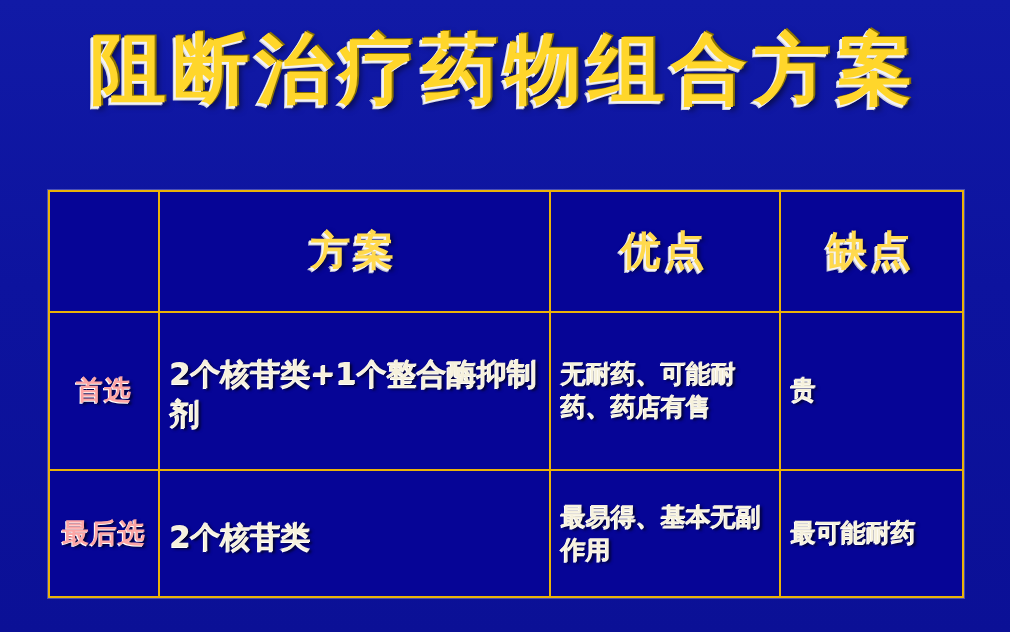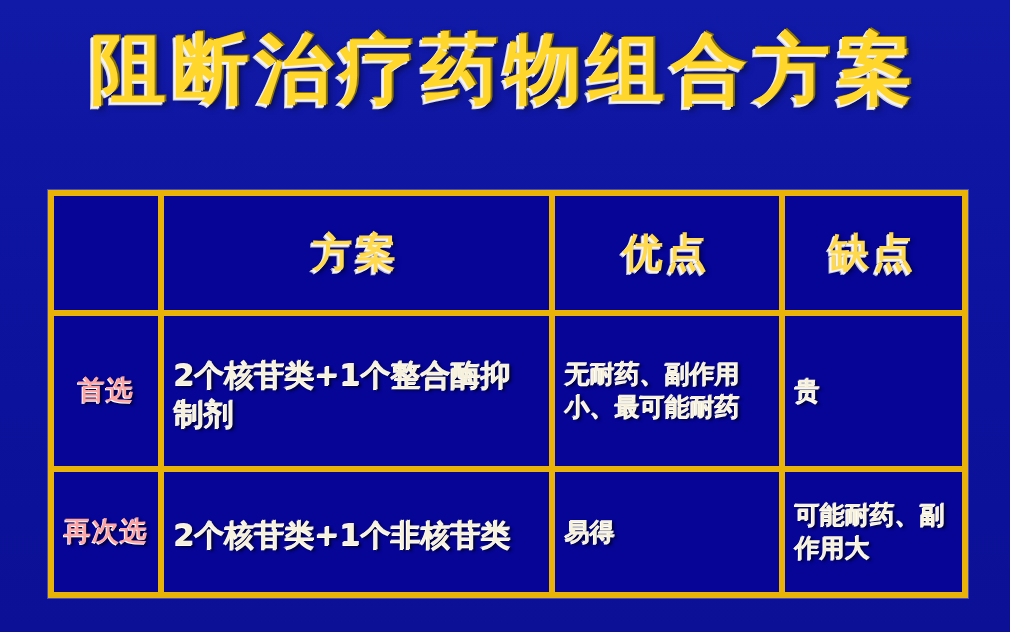--- a/index.html
+++ b/index.html
@@ -43,21 +43,21 @@
     left: 48px;
     top: 190px;
     width: 914px;
     height: 408px;
     border-collapse: collapse;
     table-layout: fixed;
     background: #060596;
     box-shadow: 0 0 0 1px rgba(255,255,255,.25);
   }
   #grid td {
-    border: 6px solid #eab308;
+    border: 2px solid #eab308;
     padding: 0;
     vertical-align: middle;
     background: #060596;
   }
   .cell-inner {
     padding: 7px 10px 9px 10px;
   }
 
   
   col.c-label { width: 110px; }
@@ -152,50 +152,50 @@
             <div class="row-label">首选</div>
           </div>
         </td>
         <td>
           <div class="cell-inner">
             <div class="cell-text plan">2个核苷类+1个整合酶抑制剂</div>
           </div>
         </td>
         <td>
           <div class="cell-inner">
-            <div class="cell-text pro">无耐药、副作用小、最可能耐药</div>
+            <div class="cell-text pro">无耐药、可能耐药、药店有售</div>
           </div>
         </td>
         <td>
           <div class="cell-inner">
             <div class="cell-text con">贵</div>
           </div>
         </td>
       </tr>
 
 
+
       <tr class="data">
         <td>
           <div class="cell-inner">
-            <div class="row-label">再次选</div>
-          </div>
-        </td>
-        <td>
-          <div class="cell-inner">
-            <div class="cell-text plan">2个核苷类+1个非核苷类</div>
-          </div>
-        </td>
-        <td>
-          <div class="cell-inner">
-            <div class="cell-text pro">易得</div>
-          </div>
-        </td>
-        <td>
-          <div class="cell-inner">
-            <div class="cell-text con">可能耐药、副作用大</div>
+            <div class="row-label">最后选</div>
+          </div>
+        </td>
+        <td>
+          <div class="cell-inner">
+            <div class="cell-text plan">2个核苷类</div>
+          </div>
+        </td>
+        <td>
+          <div class="cell-inner">
+            <div class="cell-text pro">最易得、基本无副作用</div>
+          </div>
+        </td>
+        <td>
+          <div class="cell-inner">
+            <div class="cell-text con">最可能耐药</div>
           </div>
         </td>
       </tr>
-
     </tbody>
   </table>
 
 </div>
 
 </body></html>

